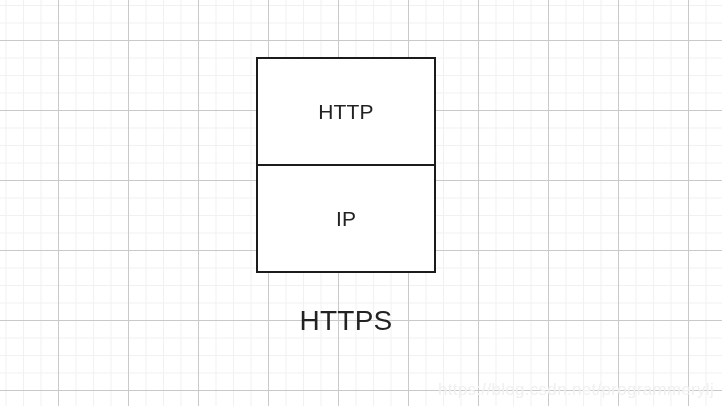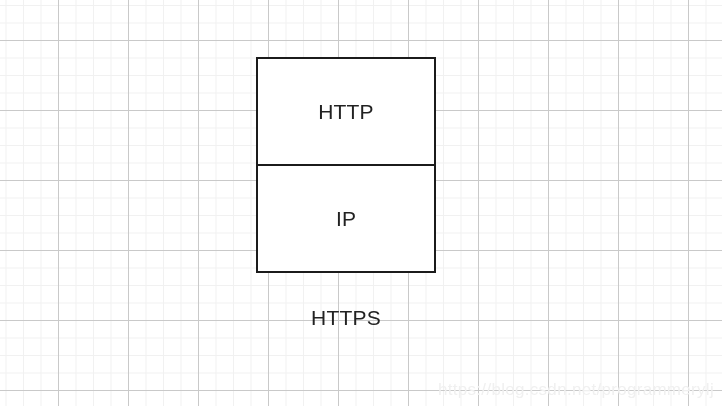--- a/index.html
+++ b/index.html
@@ -74,21 +74,21 @@
     white-space: nowrap;
   }
 
   
   .caption {
     position: absolute;
     left: 256px;
     top: 307px;
     width: 180px;
     text-align: center;
-    font-size: 21px;
+    font-size: 28px;
     line-height: 1;
     color: #222222;
     letter-spacing: 0.2px;
     white-space: nowrap;
   }
 
   
   .watermark {
     position: absolute;
     right: 8px;

